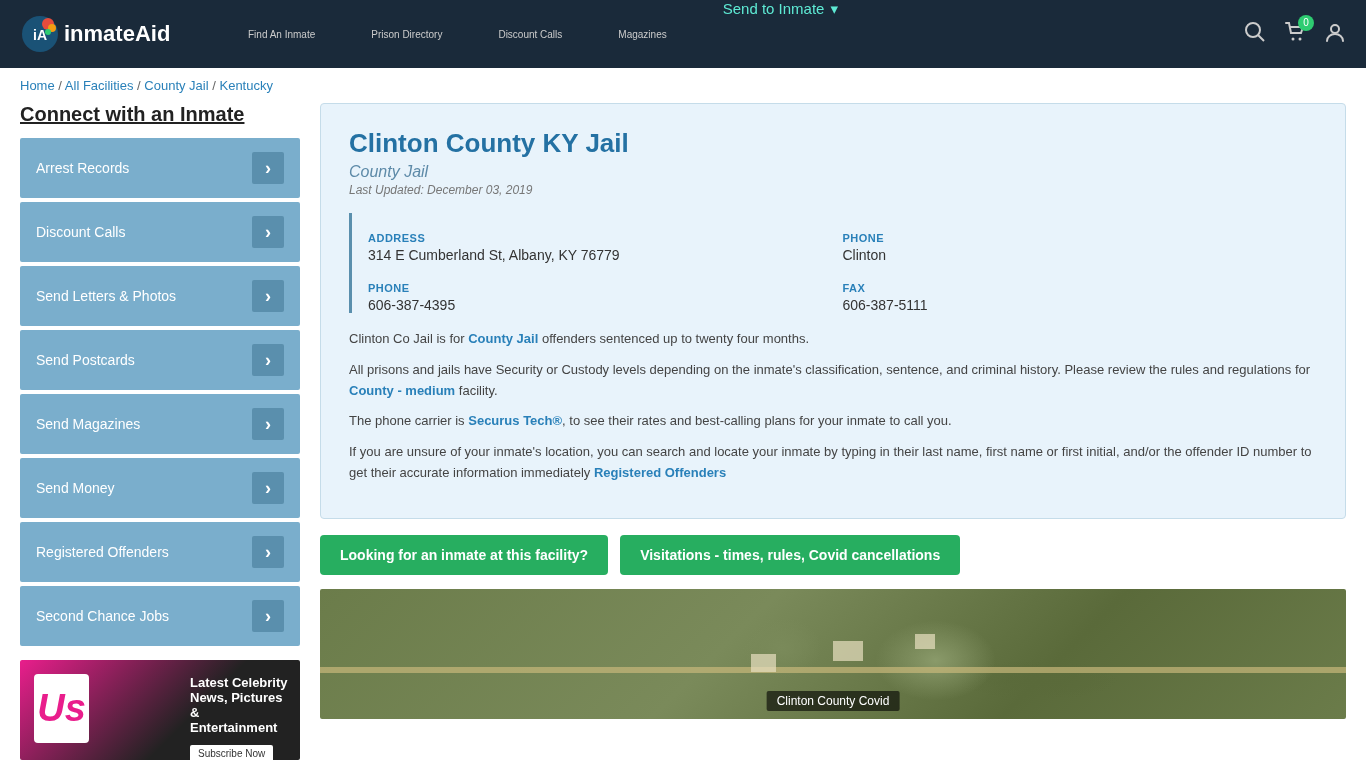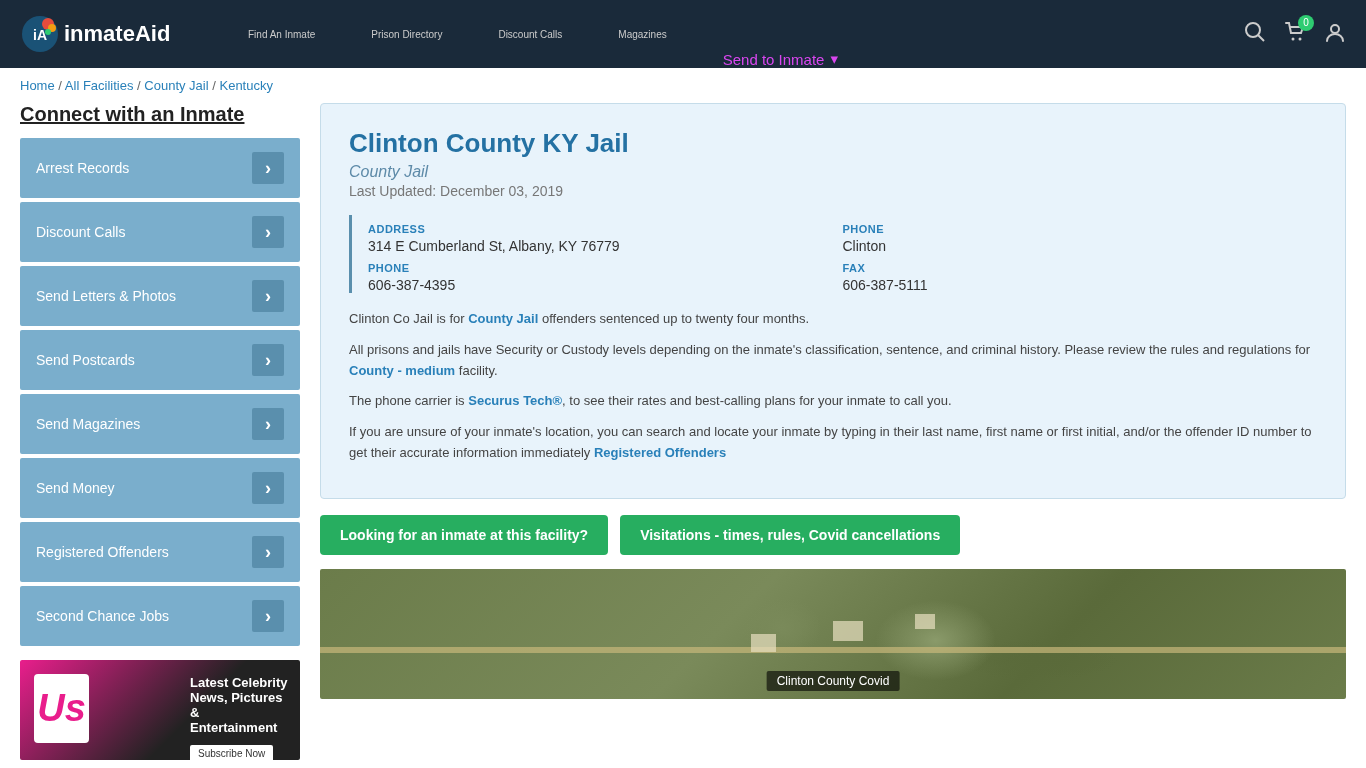--- a/index.html
+++ b/index.html
@@ -40,25 +40,25 @@
       color: #ccc;
       text-decoration: none;
       font-size: 10px;
       padding: 0 28px;
       height: 68px;
       display: flex;
       align-items: center;
       cursor: pointer;
     }
     .send-to-inmate {
-      color: #d946ef;
+      color: #5eead4;
       font-size: 15px;
       padding: 0 28px;
       display: flex;
-      align-items: flex-end;
+      align-items: flex-start;
       gap: 6px;
       cursor: pointer;
       height: 68px;
     }
     .header-icons {
       display: flex;
       align-items: center;
       gap: 18px;
       margin-left: 10px;
     }
@@ -201,39 +201,40 @@
       color: #2471a3;
       margin-bottom: 4px;
     }
     .facility-type {
       font-size: 16px;
       color: #5d8aa8;
       font-style: italic;
       margin-bottom: 2px;
     }
     .facility-updated {
-      font-size: 14px;
+      font-size: 12px;
       color: #777;
+      font-style: italic;
       margin-bottom: 16px;
     }
     .facility-info-grid {
       display: grid;
       grid-template-columns: 1fr 1fr;
       gap: 0;
       border-left: 3px solid #5a8fad;
       padding-left: 16px;
       margin-bottom: 16px;
     }
     .info-label {
       font-size: 11px;
       font-weight: bold;
       color: #2980b9;
       letter-spacing: 0.5px;
       margin-bottom: 3px;
-      margin-top: 8px;
+      margin-top: 19px;
     }
     .info-value {
       font-size: 14px;
       color: #333;
     }
     .facility-desc {
       font-size: 13px;
       color: #444;
       line-height: 1.6;
       margin-bottom: 10px;

